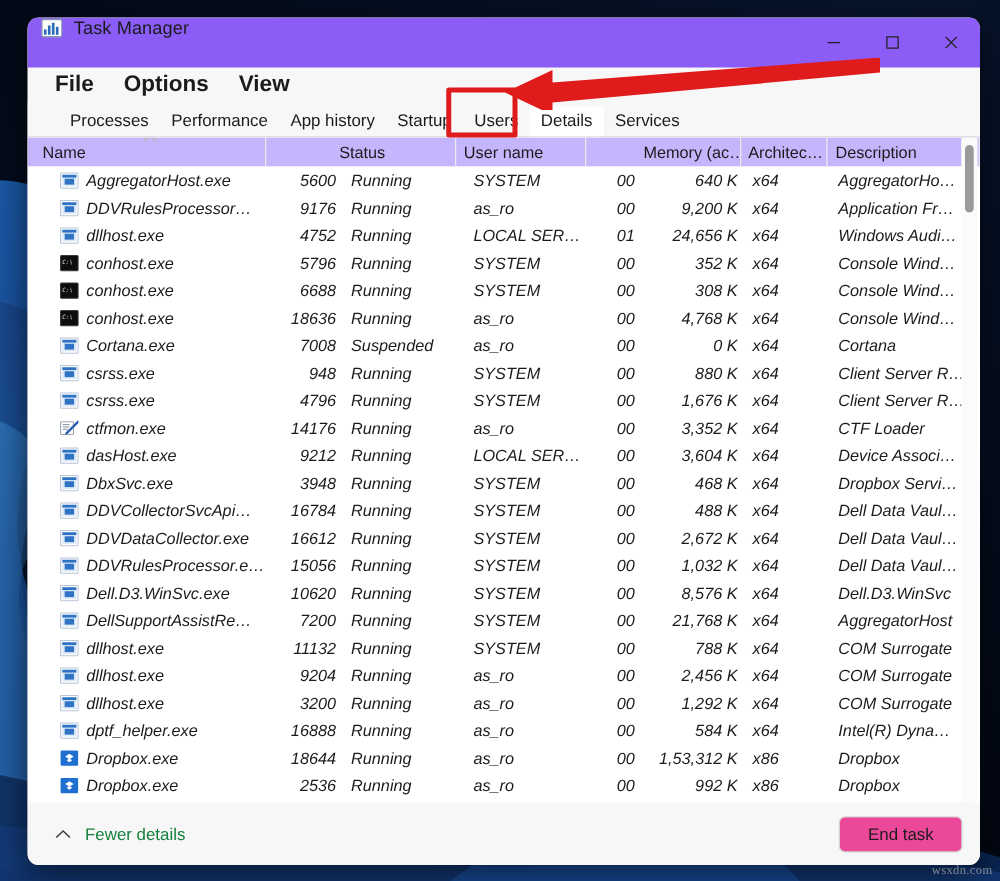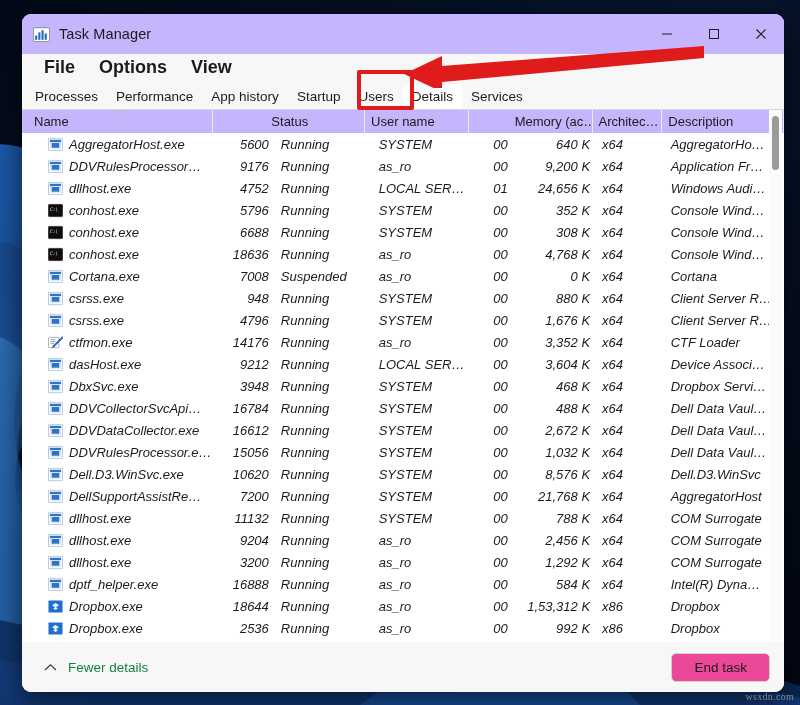--- a/index.html
+++ b/index.html
@@ -37,23 +37,23 @@
     border-radius: 9px 9px 9px 9px;
     box-shadow: 0 8px 26px rgba(0,0,0,0.55);
     overflow: hidden;
     display: flex;
     flex-direction: column;
   }
 
   
   .titlebar {
     height: 40px;
-    background: #c4b5fd;
+    background: #8b5cf6;
     display: flex;
-    align-items: center;
+    align-items: flex-start;
     flex: none;
   }
   .title-left {
     display: flex;
     align-items: center;
     padding-left: 11px;
     gap: 9px;
     flex: 1;
   }
   .app-icon {
@@ -89,21 +89,21 @@
     border-radius: 3px;
     cursor: default;
     font-weight: bold;
   }
 
   
   .tabstrip {
     height: 29px;
     display: flex;
     align-items: flex-end;
-    padding-left: 4px;
+    padding-left: 25px;
     border-bottom: 1px solid #d8d8d8;
     background: #f7f7f8;
     flex: none;
     position: relative;
   }
   .tab {
     font-size: 13.5px;
     color: #1b1b1b;
     padding: 4px 9px 5px 9px;
     cursor: default;

